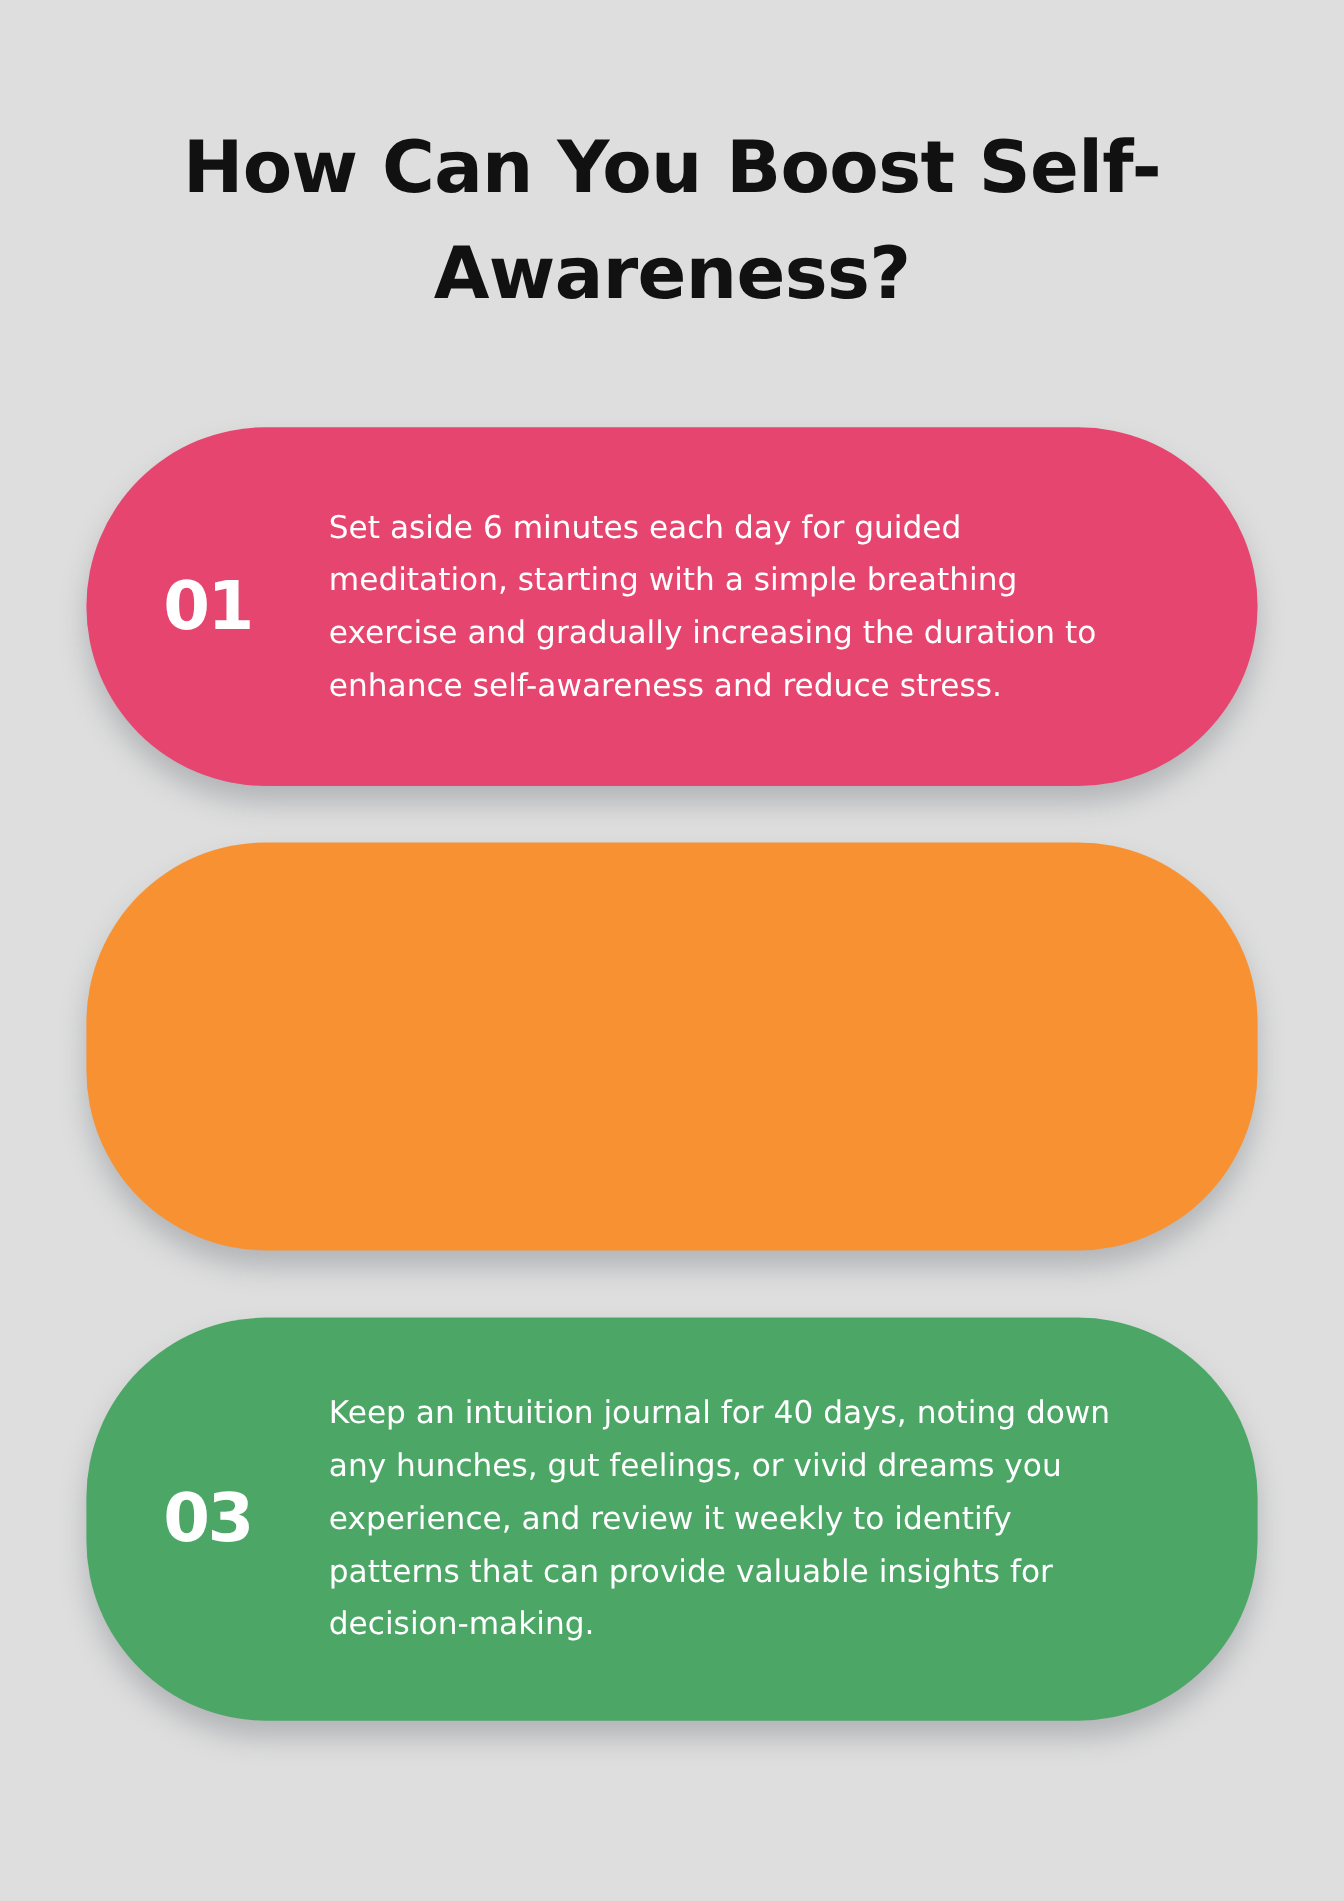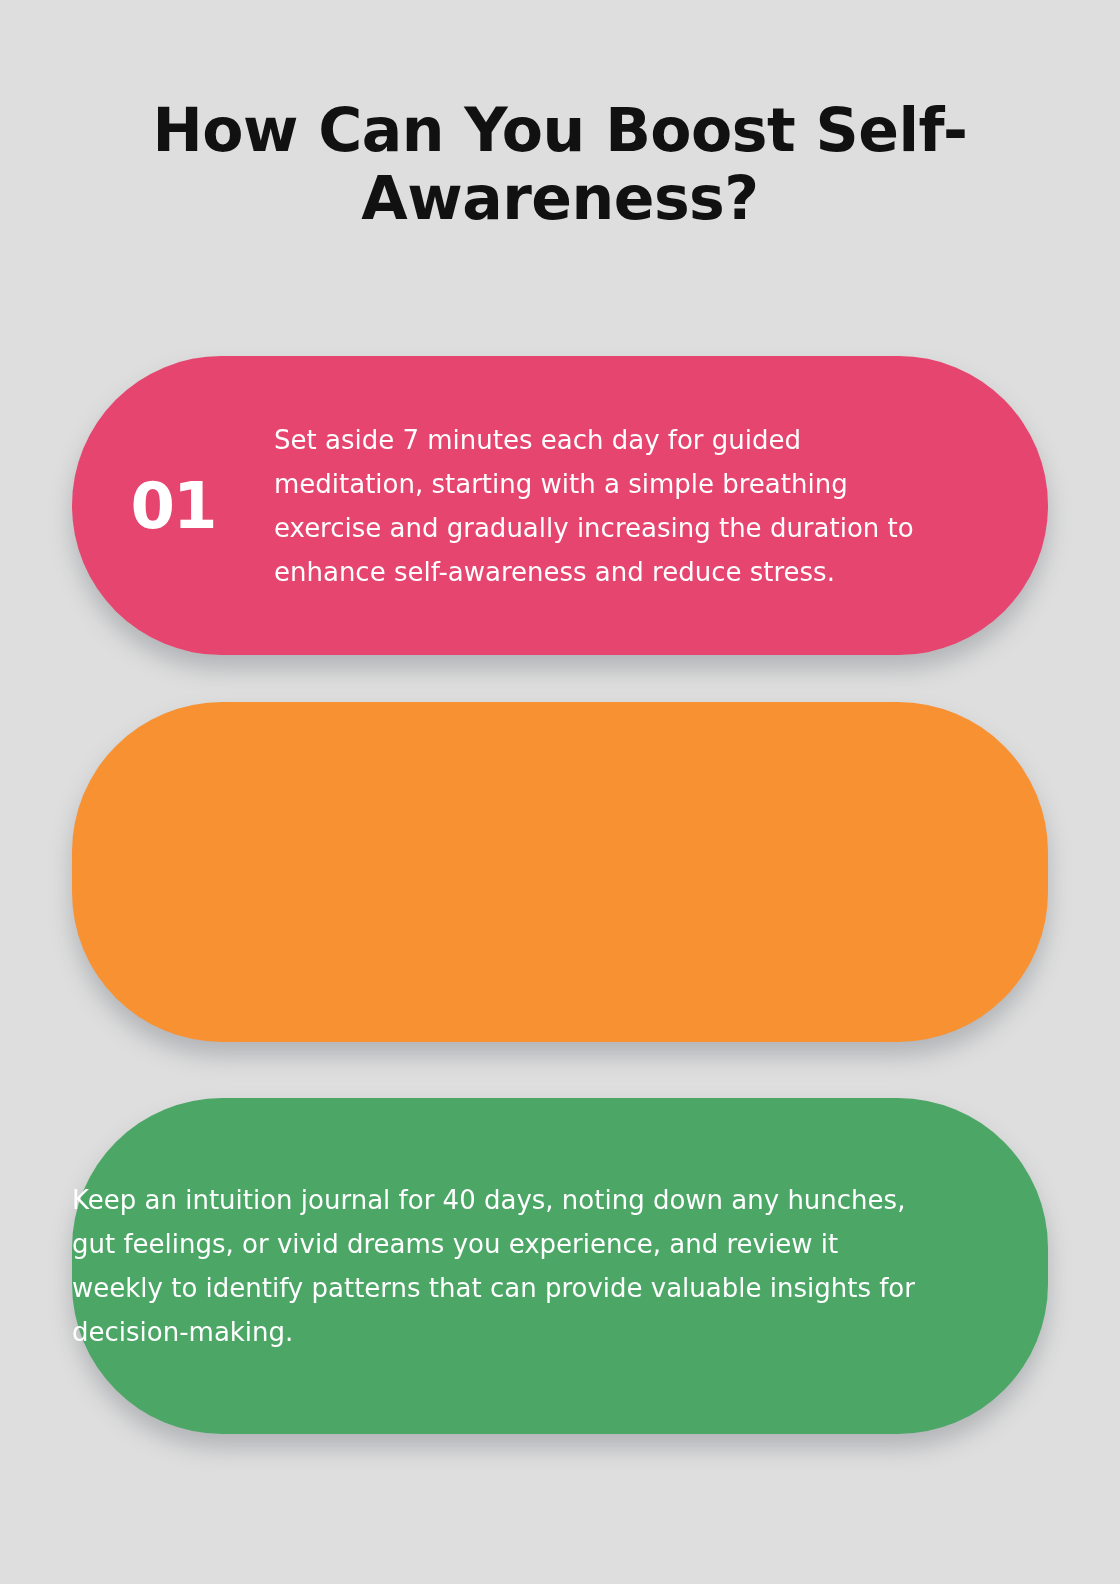--- a/index.html
+++ b/index.html
@@ -26,21 +26,21 @@
     position: absolute;
     left: 120px;
     top: 96px;
     width: 880px;
     text-align: center;
   }
   .poster-title {
     margin: 0;
     font-family: "DejaVu Sans", sans-serif;
     font-size: 60px;
-    line-height: 68px;
+    line-height: 88px;
     font-weight: 700;
     letter-spacing: -0.5px;
     color: #111111;
     word-break: break-word;
   }
 
   
   .cards {
     position: absolute;
     left: 0;
@@ -73,21 +73,21 @@
   .step-card.card-3 {
     background: #4ca767;
     min-height: 336px;
   }
 
   .step-number {
     flex: 0 0 202px;
     width: 202px;
     text-align: center;
     font-family: "DejaVu Sans", sans-serif;
-    font-size: 64px;
+    font-size: 56px;
     line-height: 1;
     font-weight: 700;
     letter-spacing: -2px;
     color: #ffffff;
     user-select: none;
   }
 
   .step-text {
     flex: 1 1 auto;
     padding-right: 88px;
@@ -104,25 +104,26 @@
 <div class="poster">
 
   <div class="title-block">
     <h1 class="poster-title">How Can You Boost Self-Awareness?</h1>
   </div>
 
   <div class="cards">
 
     <div class="step-card card-1">
       <div class="step-number">01</div>
-      <div class="step-text">Set aside 7 minutes each day for guided meditation, starting with a simple breathing exercise and gradually increasing the duration to enhance self-awareness and reduce stress.</div>
+      <div class="step-text">Set aside 6 minutes each day for guided meditation, starting with a simple breathing exercise and gradually increasing the duration to enhance self-awareness and reduce stress.</div>
     </div>
 
     <div class="step-card card-2">
     </div>
 
     <div class="step-card card-3">
+      <div class="step-number">03</div>
       <div class="step-text">Keep an intuition journal for 40 days, noting down any hunches, gut feelings, or vivid dreams you experience, and review it weekly to identify patterns that can provide valuable insights for decision-making.</div>
     </div>
 
   </div>
 
 </div>
 
 </body></html>

